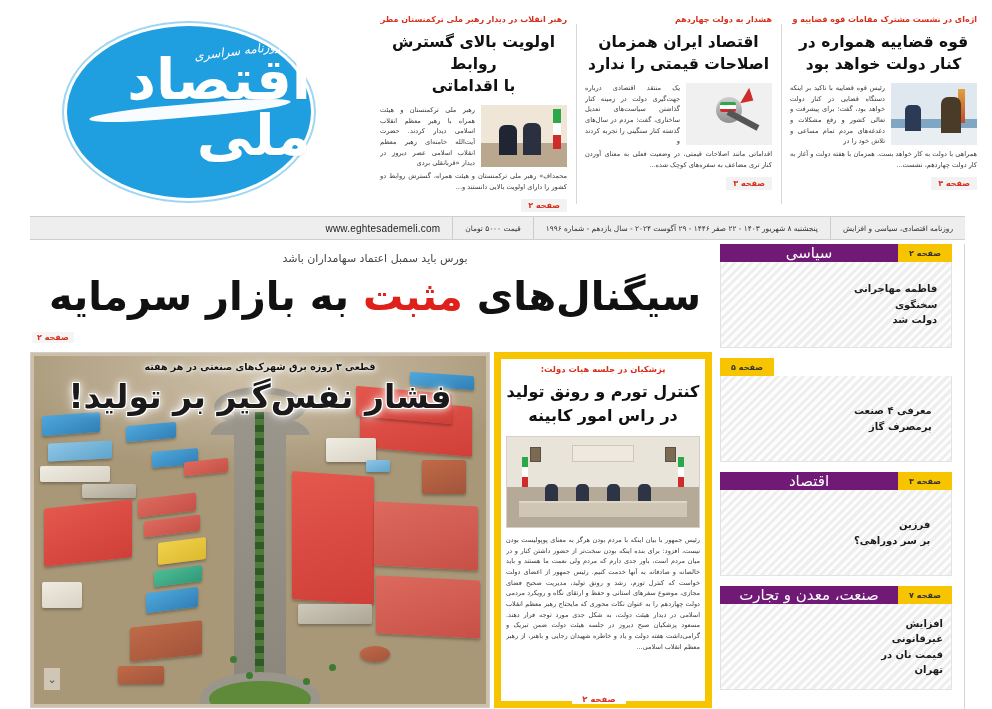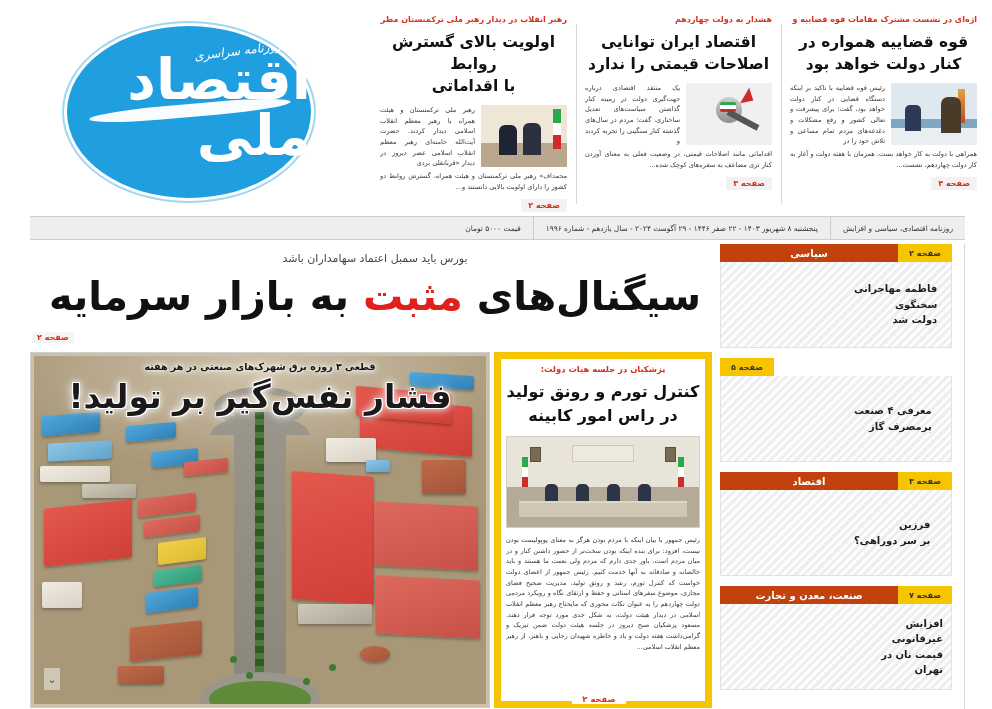--- a/index.html
+++ b/index.html
@@ -201,21 +201,21 @@
     color: #d8301c; font-size: 8.4px; font-weight: bold;
   }
   .box-pageref span { background: #fff; padding: 0 10px; }
 
   
   .rail-item { margin-bottom: 10px; }
   .rail-head {
     display: flex; flex-direction: row-reverse; align-items: stretch; height: 18px;
   }
   .rail-title {
-    flex: 1 1 auto; background: #c2410c; color: #fff; font-size: 10px; font-weight: bold;
+    flex: 1 1 auto; background: #701a75; color: #fff; font-size: 15px; font-weight: normal;
     display: flex; align-items: center; justify-content: center;
   }
   .rail-badge {
     flex: 0 0 54px; background: #f7c400; color: #333; font-size: 8px; font-weight: bold;
     display: flex; align-items: center; justify-content: center;
   }
   .rail-body {
     display: flex; flex-direction: row-reverse; align-items: center; height: 86px;
     background: #f4f4f4 repeating-linear-gradient(135deg, rgba(255,255,255,.85) 0 3px, rgba(0,0,0,.025) 3px 6px);
     border: 1px solid #e2e2e2; border-top: none;
@@ -281,21 +281,21 @@
               <span class="flag"></span>
             </div>
         </div>
         <div class="tcol-tail">همراهی با دولت به کار خواهد بست. همزمان با هفته دولت و آغاز به کار دولت چهاردهم، نشست...</div>
         <span class="page-ref">صفحه ۴</span>
       </div>
 
       <div class="tcol">
         <div class="kicker">هشدار به دولت چهاردهم</div>
         <div class="tcol-head">
-          <div>اقتصاد ایران توانایی</div>
+          <div>اقتصاد ایران همزمان</div>
           <div>اصلاحات قیمتی را ندارد</div>
         </div>
         <div class="tcol-body">
           <div class="tcol-text">یک منتقد اقتصادی درباره جهت‌گیری دولت در زمینه کنار گذاشتن سیاست‌های تعدیل ساختاری، گفت: مردم در سال‌های گذشته کنار سنگینی را تجربه کردند و</div>
           <div class="tcol-thumb th2">
             <span class="dot"></span>
             <span class="arw"></span>
           </div>
         </div>
         <div class="tcol-tail">اقداماتی مانند اصلاحات قیمتی، در وضعیت فعلی به معنای آوردن کنار تری مضاعف به سفره‌های کوچک شده...</div>
@@ -327,20 +327,21 @@
         <div class="logo-swoosh"></div>
       </div>
     </div>
 
   </div>
 
   <div class="infobar">
     <div class="ib-cell">روزنامه اقتصادی، سیاسی و افزایش</div>
     <div class="ib-cell">پنجشنبه ۸ شهریور ۱۴۰۳ - ۲۲ صفر ۱۴۴۶ - ۲۹ آگوست ۲۰۲۴ - سال یازدهم - شماره ۱۹۹۶</div>
     <div class="ib-cell">قیمت ۵۰۰۰ تومان</div>
+    <div class="ib-cell ib-site">www.eghtesademeli.com</div>
   </div>
 
   <div class="main">
 
     <div class="rail">
 
       <div class="rail-item">
         <div class="rail-head">
           <div class="rail-title">سیاسی</div>
           <div class="rail-badge">صفحه ۲</div>

